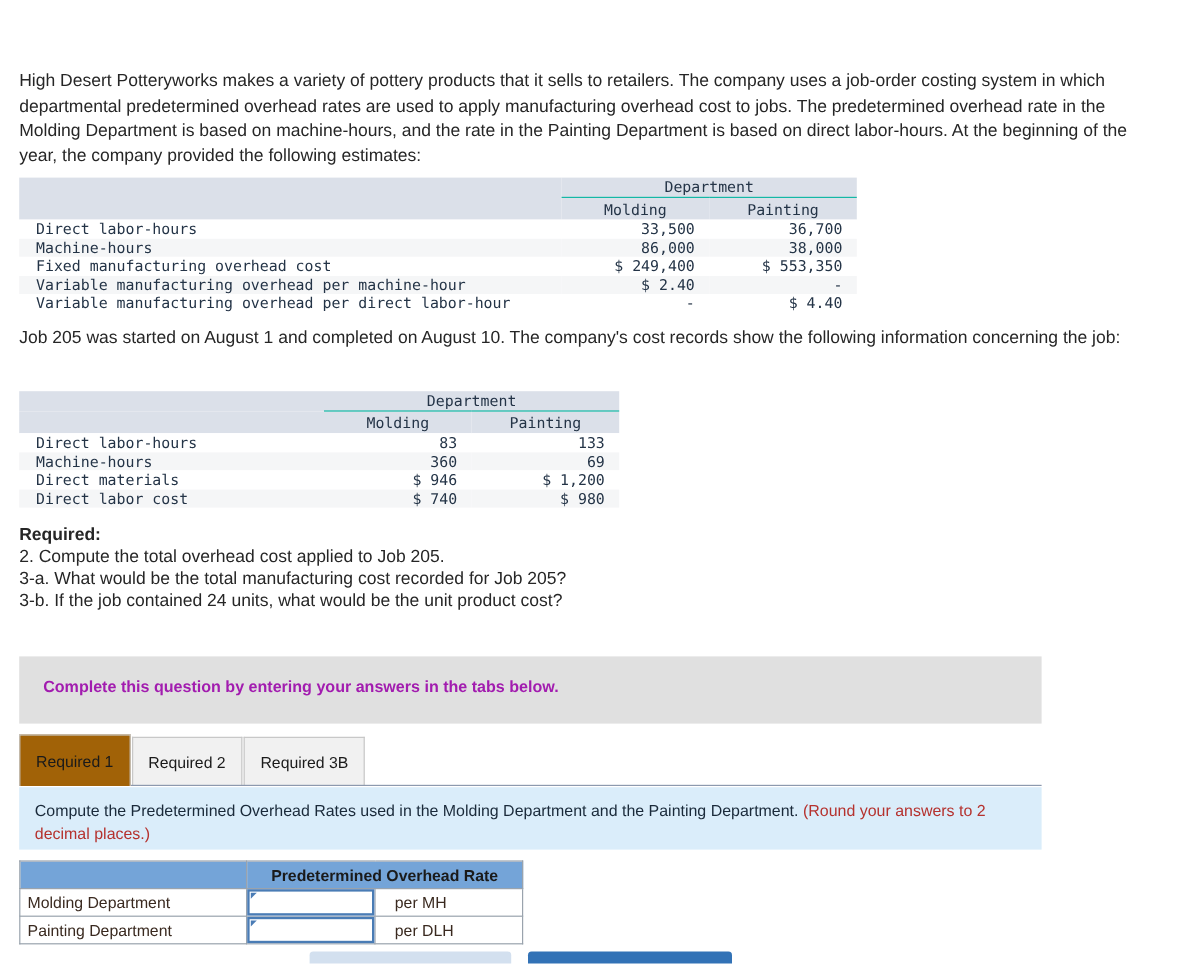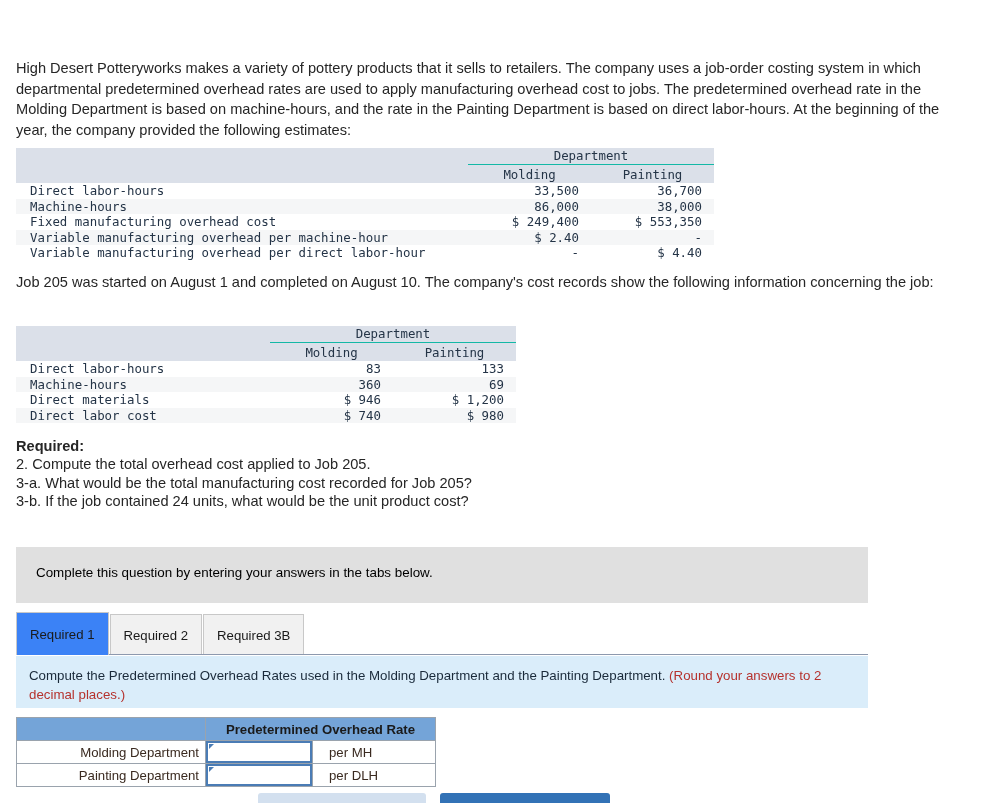--- a/index.html
+++ b/index.html
@@ -77,22 +77,22 @@
   #instruction-bar {
     position: absolute;
     left: 16px; top: 547px;
     width: 852px; height: 56px;
     background: #e0e0e0;
   }
   #instruction-bar .txt {
     position: absolute;
     left: 20px; top: 18px;
     font-size: 13.4px;
-    font-weight: normal;
-    color: #000000;
+    font-weight: bold;
+    color: #a21caf;
   }
 
   
   #tab-strip {
     position: absolute;
     left: 16px; top: 612px;
     width: 852px; height: 44px;
   }
   #tab-strip .tabs-row {
     position: absolute;
@@ -111,21 +111,21 @@
     align-items: center;
     justify-content: center;
     padding: 0 13px;
     font-size: 13.2px;
     color: #1a1a1a;
     margin-right: 1px;
     position: relative;
     cursor: pointer;
   }
   .tab.active {
-    background: #3b82f6;
+    background: #a16207;
     height: 43px;
     z-index: 3;
   }
   #tab-underline {
     position: absolute;
     left: 0; top: 42px;
     width: 852px;
     height: 1px;
     background: #8d99ae;
     z-index: 1;
@@ -168,21 +168,21 @@
     background: #74a4d8;
     width: 176px;
   }
   #answer-table th.head-rate {
     background: #74a4d8;
     color: #1a1a1a;
     font-weight: bold;
     text-align: center;
     width: 206px;
   }
-  #answer-table td.row-label { text-align: right; }
+  #answer-table td.row-label { text-align: left; }
   #answer-table td.unit-cell { width: 100px; text-align: left; padding-left: 16px; }
   #answer-table td.input-cell {
     padding: 0;
     position: relative;
     width: 106px;
   }
   .cell-input {
     width: 100%;
     height: 22px;
     box-sizing: border-box;

